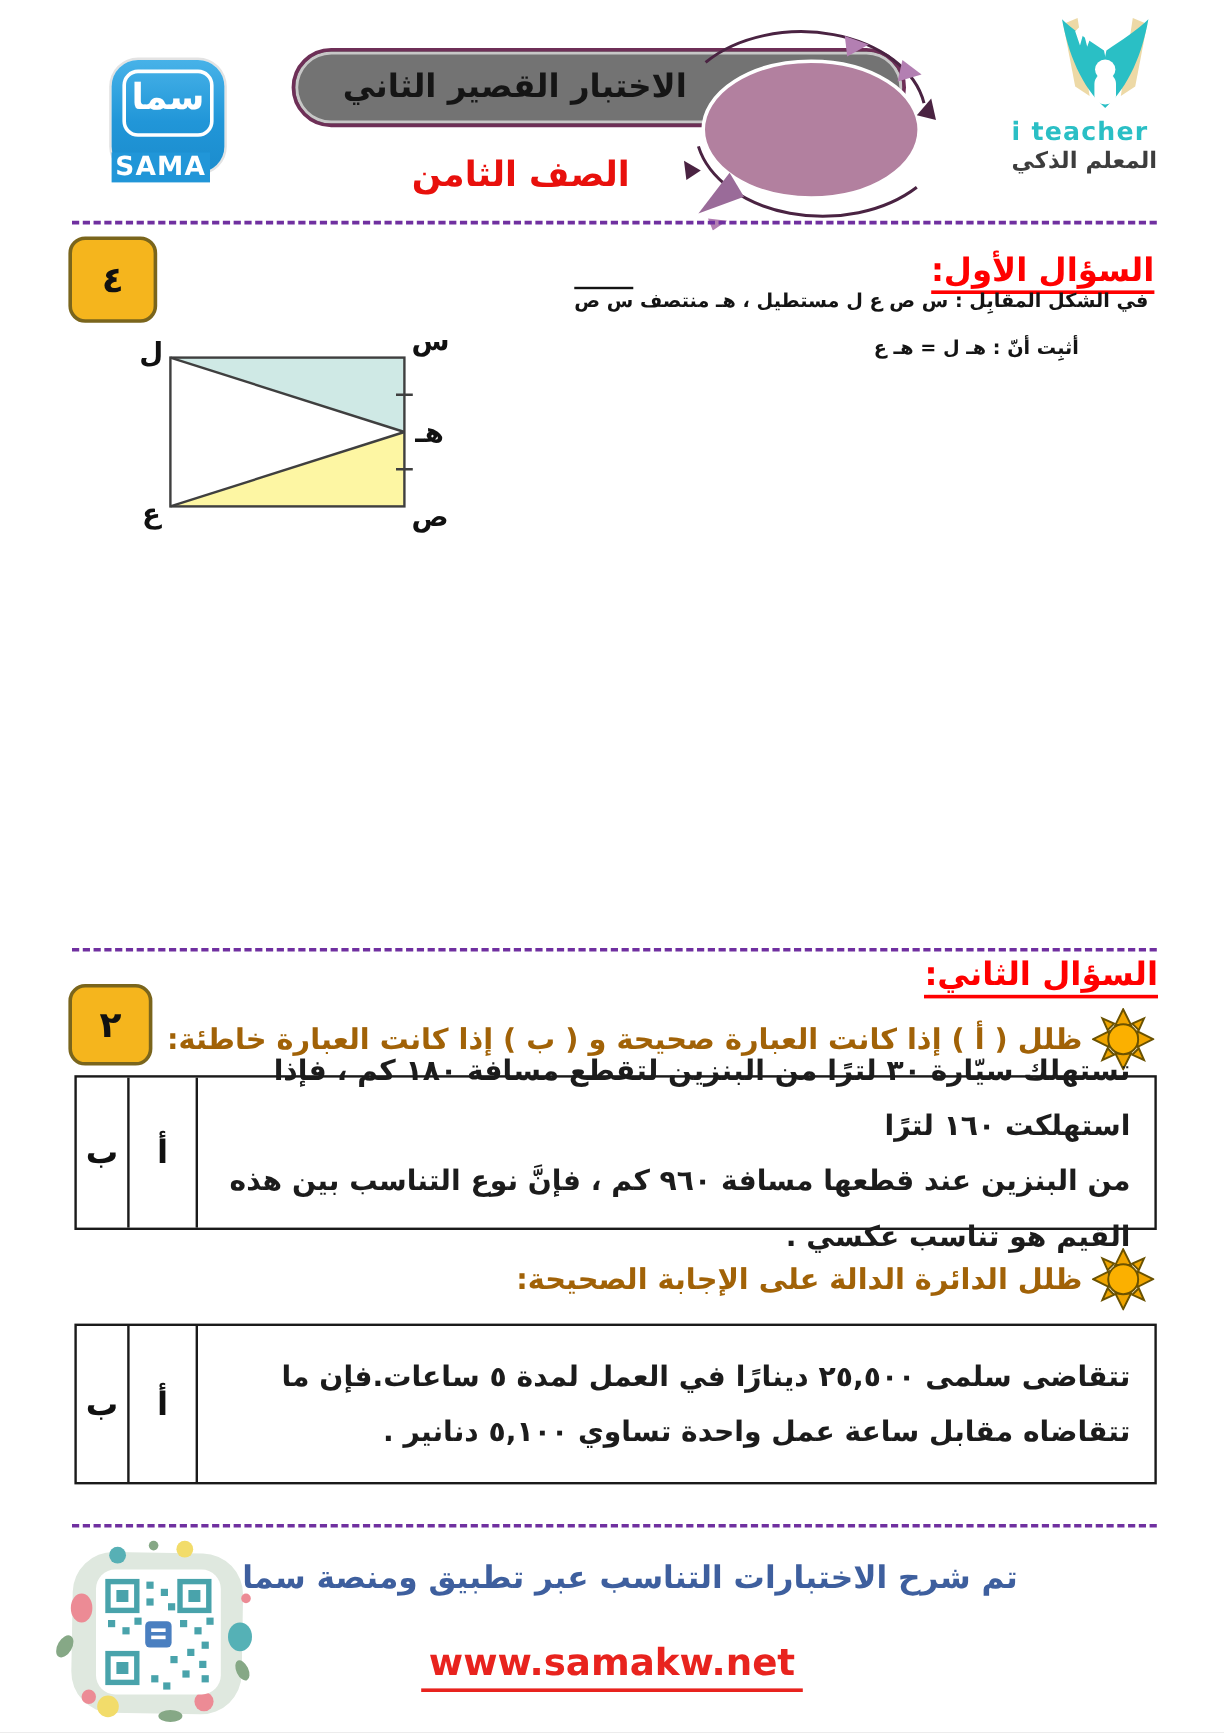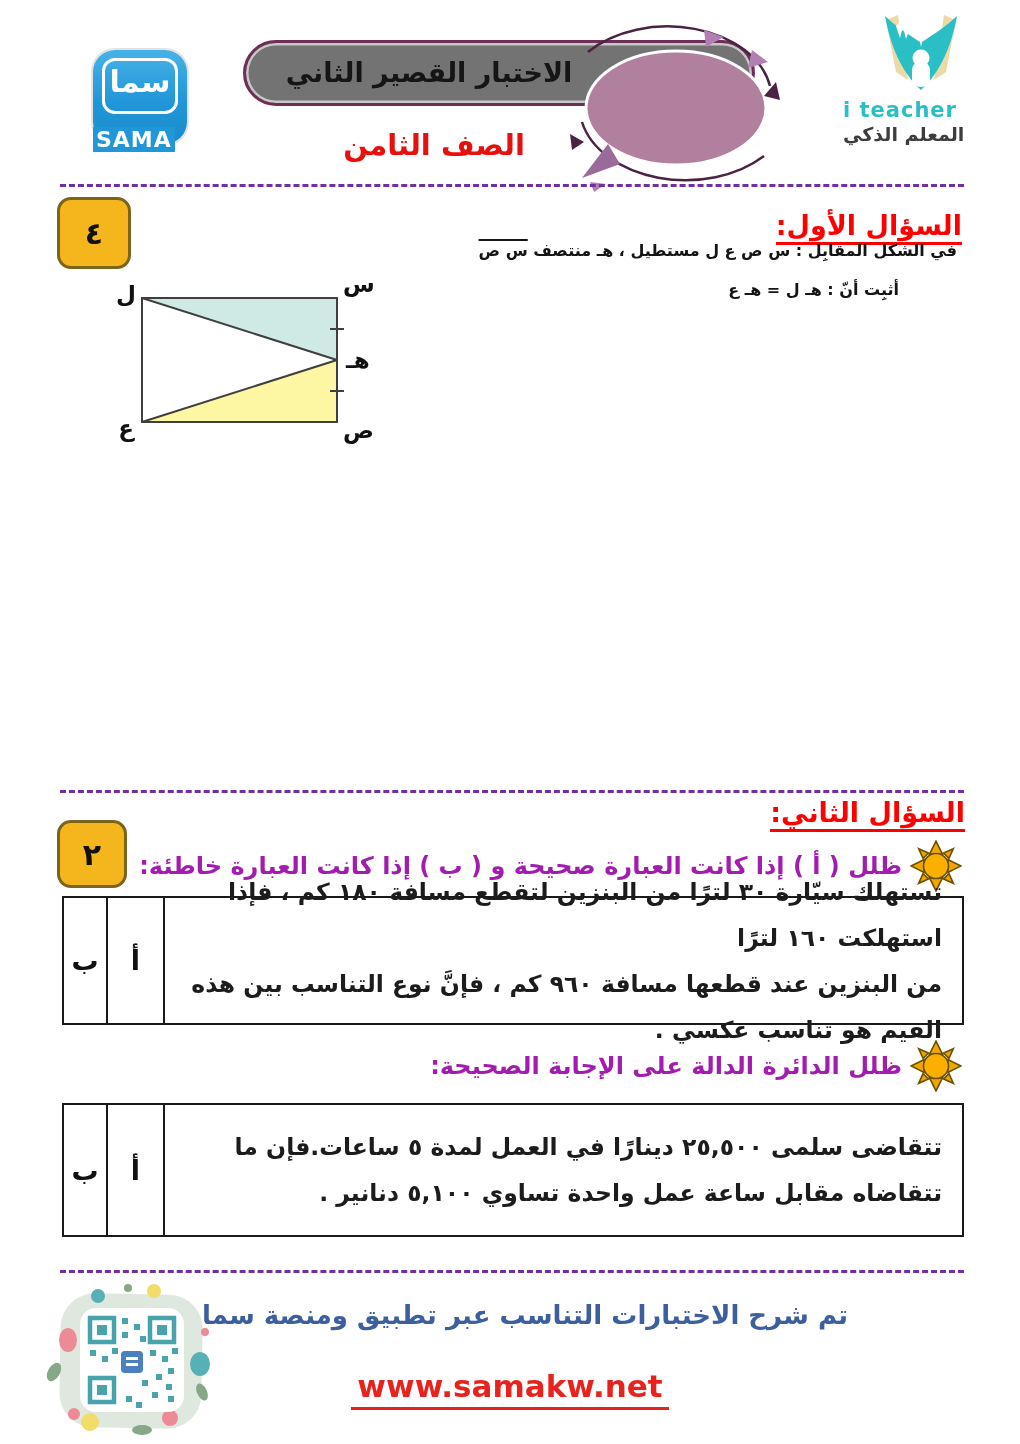--- a/index.html
+++ b/index.html
@@ -67,21 +67,21 @@
   }
   .q1-text {
     right:63px; top:231px; direction:rtl; text-align:right;
     font-size:16px; font-weight:bold; color:#141414; line-height:39px;
   }
   .q1-line2 { display:block; margin-right:58px; }
   .ov { text-decoration:overline; text-decoration-thickness:2px; }
 
   .instr {
     right:58px; direction:rtl; display:flex; align-items:center; gap:8px;
-    font-size:24px; font-weight:bold; color:#a21caf;
+    font-size:24px; font-weight:bold; color:#a16207;
   }
   .tbl {
     left:62px; width:902px; border:2.5px solid #1a1a1a; display:flex; background:#fff;
   }
   .cell-opt {
     display:flex; align-items:center; justify-content:center;
     font-size:27px; font-weight:bold; color:#111;
   }
   .cell-b { width:44px; border-right:2.5px solid #1a1a1a; }
   .cell-a { width:57px; border-right:2.5px solid #1a1a1a; }

